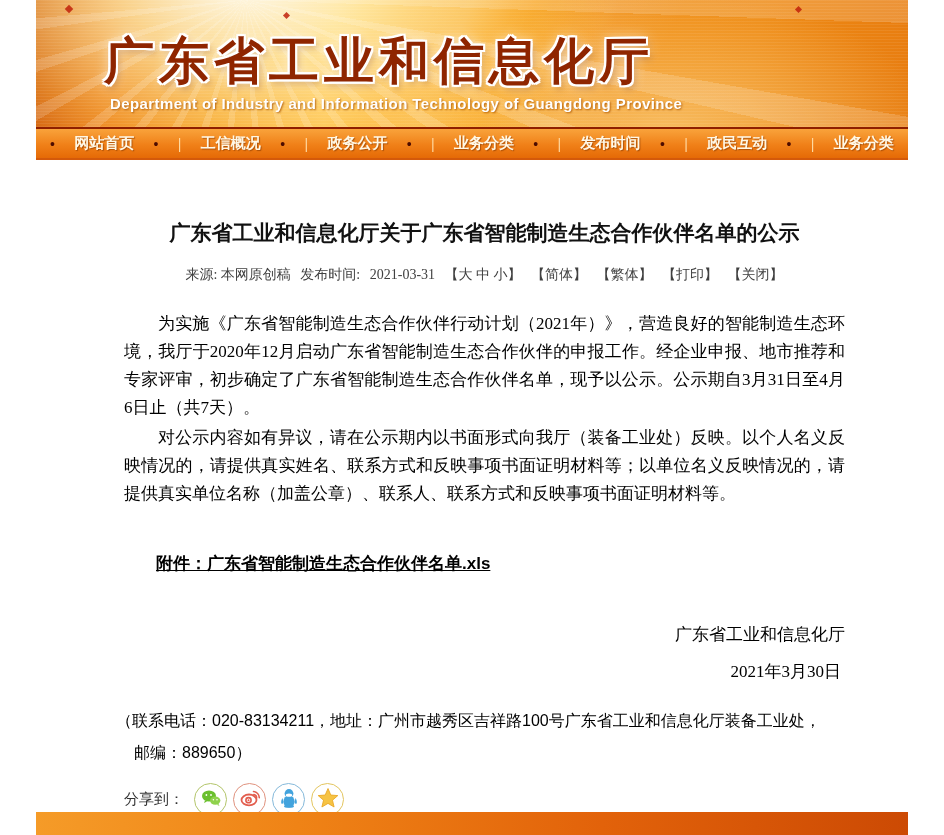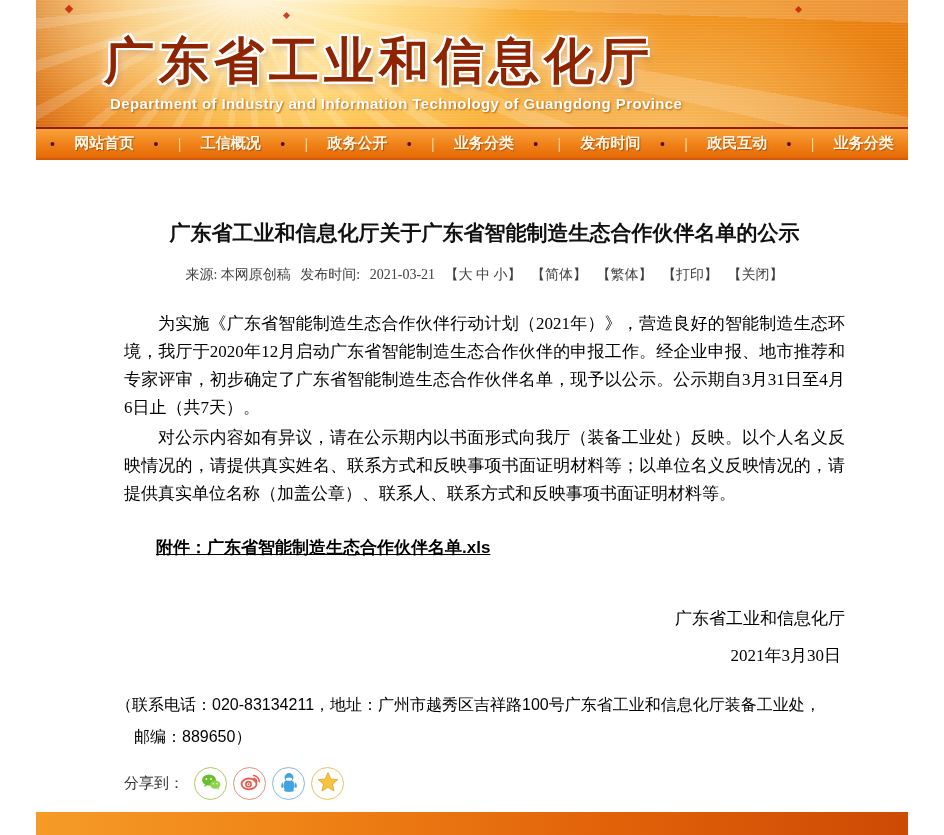--- a/index.html
+++ b/index.html
@@ -119,21 +119,21 @@
   .body-text {
     margin-top: 26px;
     font-size: 17px;
     line-height: 28px;
     font-family: "Liberation Serif", "DejaVu Serif", serif;
     text-align: justify;
   }
   .body-text p { text-indent: 2em; margin-bottom: 2px; }
 
   .attachment-line {
-    margin-top: 28px;
+    margin-top: 44px;
     margin-left: 32px;
     font-size: 17px;
     font-weight: bold;
   }
   .attachment-line a {
     color: #000;
     text-decoration: underline;
     cursor: pointer;
   }
 
@@ -229,21 +229,21 @@
     <span class="nav-pipe">|</span>
     <span class="nav-item">业务分类</span>
   </div>
 
   <div class="article">
     <div class="article-title">广东省工业和信息化厅关于广东省智能制造生态合作伙伴名单的公示</div>
 
     <div class="meta-line">
       <span>来源: 本网原创稿</span>
       <span>发布时间:</span>
-      <span>2021-03-21</span>
+      <span>2021-03-31</span>
       <span class="meta-ctrl">【大 中 小】</span>
       <span class="meta-ctrl">【简体】</span>
       <span class="meta-ctrl">【繁体】</span>
       <span class="meta-ctrl">【打印】</span>
       <span class="meta-ctrl">【关闭】</span>
     </div>
 
     <div class="body-text">
       <p>为实施《广东省智能制造生态合作伙伴行动计划（2021年）》，营造良好的智能制造生态环境，我厅于2020年12月启动广东省智能制造生态合作伙伴的申报工作。经企业申报、地市推荐和专家评审，初步确定了广东省智能制造生态合作伙伴名单，现予以公示。公示期自3月31日至4月6日止（共7天）。</p>
       <p>对公示内容如有异议，请在公示期内以书面形式向我厅（装备工业处）反映。以个人名义反映情况的，请提供真实姓名、联系方式和反映事项书面证明材料等；以单位名义反映情况的，请提供真实单位名称（加盖公章）、联系人、联系方式和反映事项书面证明材料等。</p>

